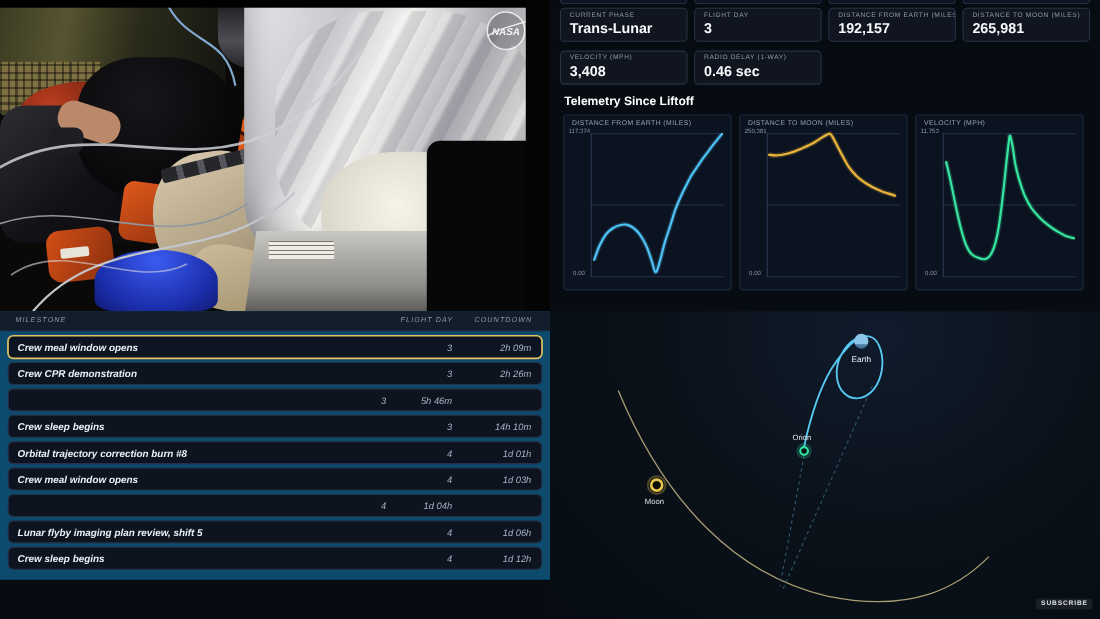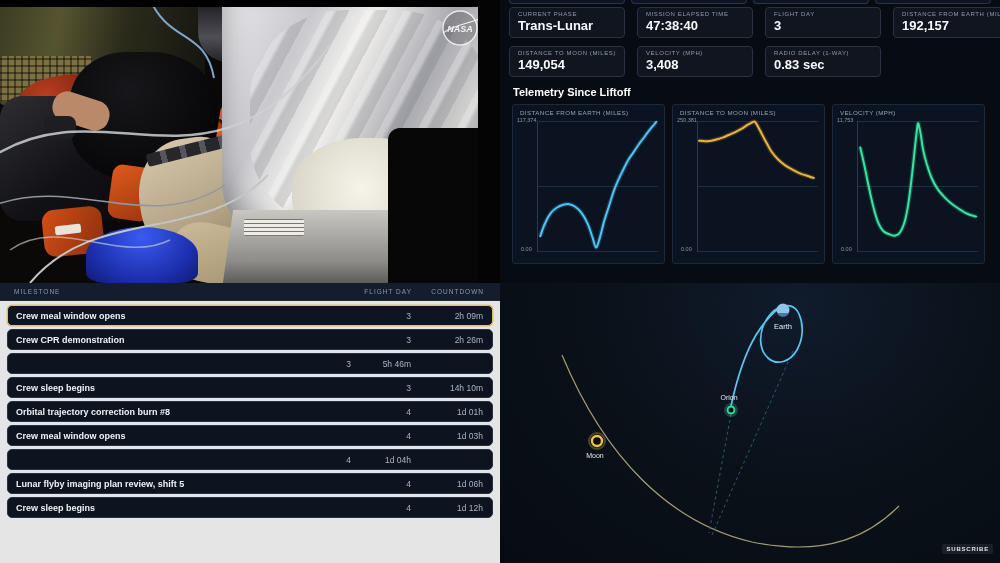--- a/index.html
+++ b/index.html
@@ -56,41 +56,41 @@
   .v-darkbr{left:388px;top:128px;width:112px;height:155px;background:#070708;border-radius:12px 0 0 0;}
   .v-cables{left:0;top:0;width:500px;height:283px;}
   .v-nasa{left:437px;top:8px;width:46px;height:42px;opacity:.85;}
   .v-nasa text{font-family:"Liberation Sans",sans-serif;font-style:italic;font-weight:bold;}
 
   
   .stats{position:absolute;left:500px;top:0;width:500px;height:283px;background:#070b12;}
   .card-remnant{position:absolute;top:0;height:4px;width:116px;background:#0e1522;
     border:1px solid #27344a;border-top:none;border-radius:0 0 4px 4px;}
   .cards{position:absolute;left:9px;top:7px;width:482px;display:grid;
-    grid-template-columns:repeat(4,116px);grid-auto-rows:31px;gap:8px 12px;}
+    grid-template-columns:repeat(4,116px);grid-auto-rows:31px;gap:8px 6px;}
   .card{background:#10151f;border:1px solid #273243;border-radius:4px;padding:3px 8px 2px;overflow:hidden;}
   .card .lbl{font-size:6px;letter-spacing:.6px;color:#8e9cb0;text-transform:uppercase;white-space:nowrap;}
   .card .val{font-size:13px;font-weight:bold;color:#f7f9fc;margin-top:1px;white-space:nowrap;}
 
   .telemetry-title{position:absolute;left:13px;top:86px;font-size:11px;font-weight:bold;color:#fff;}
 
   .chartpanel{position:absolute;top:104px;width:153px;height:160px;background:#0c1320;
     border:1px solid #1d2a3e;border-radius:3px;}
   .chartpanel .ctitle{position:absolute;left:7px;top:4px;font-size:6.2px;letter-spacing:.4px;
     color:#93a2b5;text-transform:uppercase;white-space:nowrap;}
   .chartpanel .gl{position:absolute;left:24px;right:6px;height:1px;background:#1f2e42;}
   .chartpanel .gl.t{top:16px;} .chartpanel .gl.m{top:81px;} .chartpanel .gl.b{top:146px;}
   .chartpanel .ax{position:absolute;left:24px;top:16px;width:1px;height:131px;background:#2a3a52;}
   .chartpanel .ymax{position:absolute;left:4px;top:12px;font-size:5.5px;color:#8a97a8;}
   .chartpanel .ymin{position:absolute;left:8px;top:141px;font-size:5.5px;color:#8a97a8;}
   .spark{position:absolute;left:26px;top:16px;width:121px;height:131px;overflow:visible;}
   .cp0{left:12px;} .cp1{left:172px;} .cp2{left:332px;}
 
   
-  .milestones{position:absolute;left:0;top:283px;width:500px;height:280px;background:#e5e5e5;}
+  .milestones{position:absolute;left:0;top:283px;width:500px;height:244px;background:#0c4a6e;font-style:italic;}
   .ms-head{display:grid;grid-template-columns:1fr 60px 72px;align-items:center;height:18px;
     padding:0 16px 0 14px;background:#141d2b;border-bottom:1px solid #1d2838;}
   .ms-head span{font-size:6.5px;letter-spacing:1px;color:#8b99ad;text-transform:uppercase;}
   .ms-head span:nth-child(2),.ms-head span:nth-child(3){text-align:right;}
   .ms-list{padding:4px 7px 0;}
   .ms-row{display:grid;grid-template-columns:1fr 60px 72px;align-items:center;height:21px;
     margin-bottom:3px;padding:0 9px 0 8px;background:#0d1420;border:1px solid #26324a;border-radius:5px;}
   .ms-row.active{border-color:#e3c063;box-shadow:0 0 0 .5px #e3c063;background:#0e1522;}
   .ms-title{font-size:9px;font-weight:bold;color:#eef2f7;white-space:nowrap;overflow:hidden;}
   .ms-day,.ms-count{font-size:8.5px;color:#a8b4c6;text-align:right;}
@@ -152,42 +152,38 @@
     <div class="card-remnant" style="left:131px"></div>
     <div class="card-remnant" style="left:253px"></div>
     <div class="card-remnant" style="left:375px"></div>
 
     <div class="cards">
         <div class="card">
           <div class="lbl">CURRENT PHASE</div>
           <div class="val">Trans-Lunar</div>
         </div>
         <div class="card">
-          <div class="lbl">MISSION ELAPSED TIME</div>
-          <div class="val">47:38:40</div>
-        </div>
-        <div class="card">
           <div class="lbl">FLIGHT DAY</div>
           <div class="val">3</div>
         </div>
         <div class="card">
           <div class="lbl">DISTANCE FROM EARTH (MILES)</div>
           <div class="val">192,157</div>
         </div>
         <div class="card">
           <div class="lbl">DISTANCE TO MOON (MILES)</div>
-          <div class="val">149,054</div>
+          <div class="val">265,981</div>
         </div>
         <div class="card">
           <div class="lbl">VELOCITY (MPH)</div>
           <div class="val">3,408</div>
         </div>
         <div class="card">
           <div class="lbl">RADIO DELAY (1-WAY)</div>
-          <div class="val">0.83 sec</div>
+          <div class="val">0.46 sec</div>
         </div>
       </div>
 
     <div class="telemetry-title">Telemetry Since Liftoff</div>
 
     <div class="chartpanel cp0">
       <div class="ctitle">DISTANCE FROM EARTH (MILES)</div>
       <div class="gl t"></div>
         <div class="gl m"></div>
         <div class="gl b"></div>

